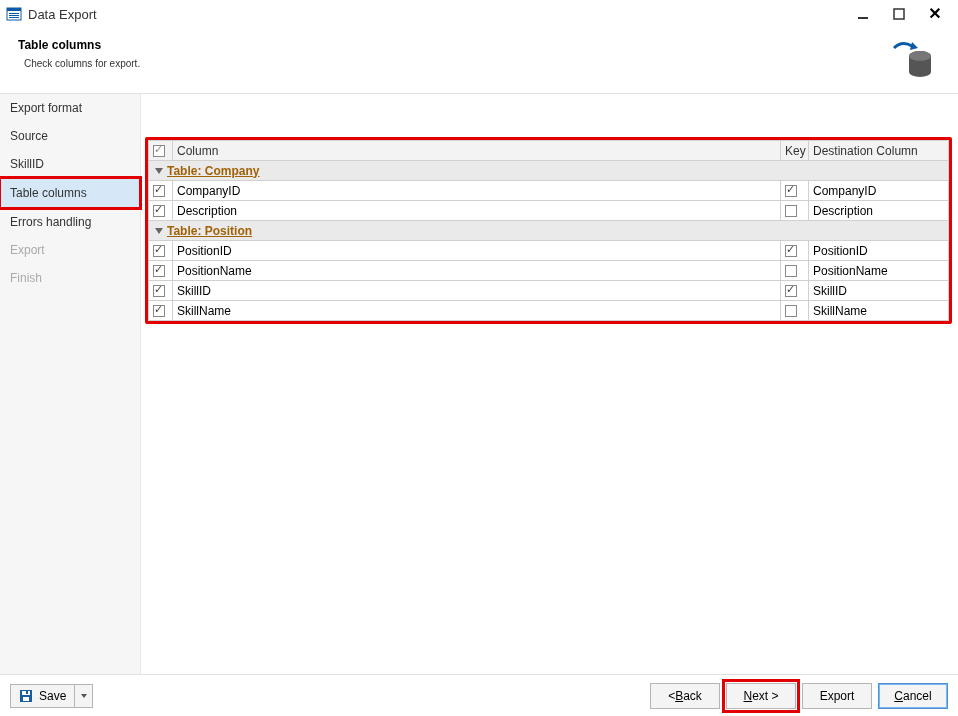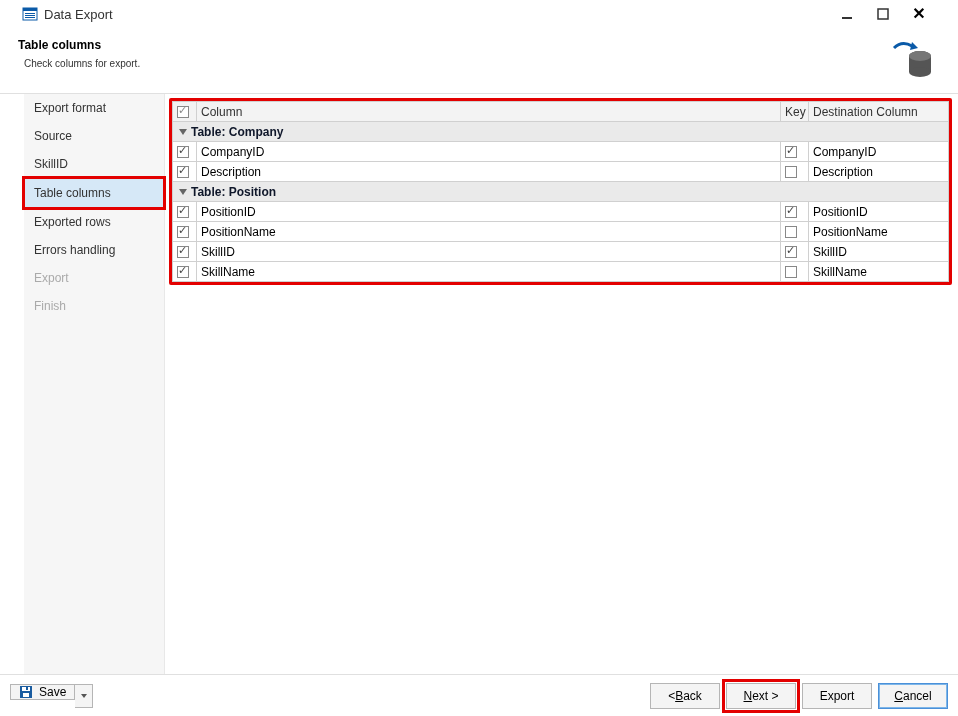--- a/index.html
+++ b/index.html
@@ -11,21 +11,21 @@
   width: 958px;
   height: 716px;
   overflow: hidden;
   display: flex;
   flex-direction: column;
 }
 .titlebar {
   height: 28px;
   display: flex;
   align-items: center;
-  padding: 0 22px;
+  padding: 0 6px;
   background: #fff;
 }
 .titlebar .app-icon {
   width: 16px; height: 16px;
   margin-right: 6px;
   display: inline-flex;
   align-items: center;
   justify-content: center;
 }
 .titlebar .title {
@@ -73,21 +73,20 @@
   display: flex;
   border-top: 1px solid #e0e0e0;
   min-height: 0;
 }
 .sidebar {
   width: 141px;
   background: #f6f6f6;
   border-right: 1px solid #e8e8e8;
   display: flex;
   flex-direction: column;
-  margin-left: 24px;
 }
 .sidebar-item {
   padding: 7px 10px;
   cursor: pointer;
   font-size: 12px;
   color: #333;
 }
 .sidebar-item.disabled { color: #aaa; cursor: default; }
 .sidebar-item.active {
   background: #d6e8f7;
@@ -100,20 +99,21 @@
 }
 .content-pane {
   flex: 1;
   padding: 4px 6px 4px 4px;
   overflow: auto;
   position: relative;
 }
 .tbl-wrap {
   border: 3px solid #e30000;
   border-radius: 2px;
+  margin-top: 39px;
 }
 table.grid {
   width: 100%;
   border-collapse: collapse;
   table-layout: fixed;
 }
 table.grid th, table.grid td {
   border: 1px solid #d0d0d0;
   font-size: 12px;
   padding: 2px 4px;
@@ -145,23 +145,24 @@
   content: "✓";
   position: absolute;
   top: -3px; left: 0;
   font-size: 11px;
   color: #444;
 }
 .chk.gray.checked::after { color: #888; }
 tr.group-row td {
   background: #eaeaea;
   font-weight: bold;
-  color: #0f172a;
+  color: #a16207;
   border-left: 1px solid #d0d0d0;
   padding-left: 6px;
+  text-decoration: underline;
 }
 .tri {
   display: inline-block;
   width: 0; height: 0;
   border-left: 4px solid transparent;
   border-right: 4px solid transparent;
   border-top: 6px solid #666;
   margin-right: 4px;
   vertical-align: middle;
 }
@@ -193,21 +194,21 @@
 .btn.focused {
   border: 1px solid #4a90d9;
   box-shadow: inset 0 0 0 1px #7eb6e8;
 }
 .save-group {
   display: flex;
 }
 .save-btn {
   border: 1px solid #b5b5b5;
   background: #f4f4f4;
-  height: 16px;
+  height: 24px;
   display: inline-flex;
   align-items: center;
   padding: 0 8px;
   cursor: pointer;
   gap: 6px;
 }
 .save-btn .disk-icon {
   width: 14px; height: 14px;
   display: inline-block;
 }
@@ -275,21 +276,20 @@
     </svg>
   </div>
 </div>
 
 <div class="main-area">
   <div class="sidebar" id="sidebar">
       <div class="sidebar-item">Export format</div>
       <div class="sidebar-item">Source</div>
       <div class="sidebar-item">SkillID</div>
       <div class="sidebar-item active">Table columns</div>
-      <div class="sidebar-item">Exported rows</div>
       <div class="sidebar-item">Errors handling</div>
       <div class="sidebar-item disabled">Export</div>
       <div class="sidebar-item disabled">Finish</div>
     </div>
   <div class="content-pane">
     <div class="tbl-wrap">
       <table class="grid" id="grid">
         <colgroup>
           <col class="col-chk">
             <col class="col-name">

